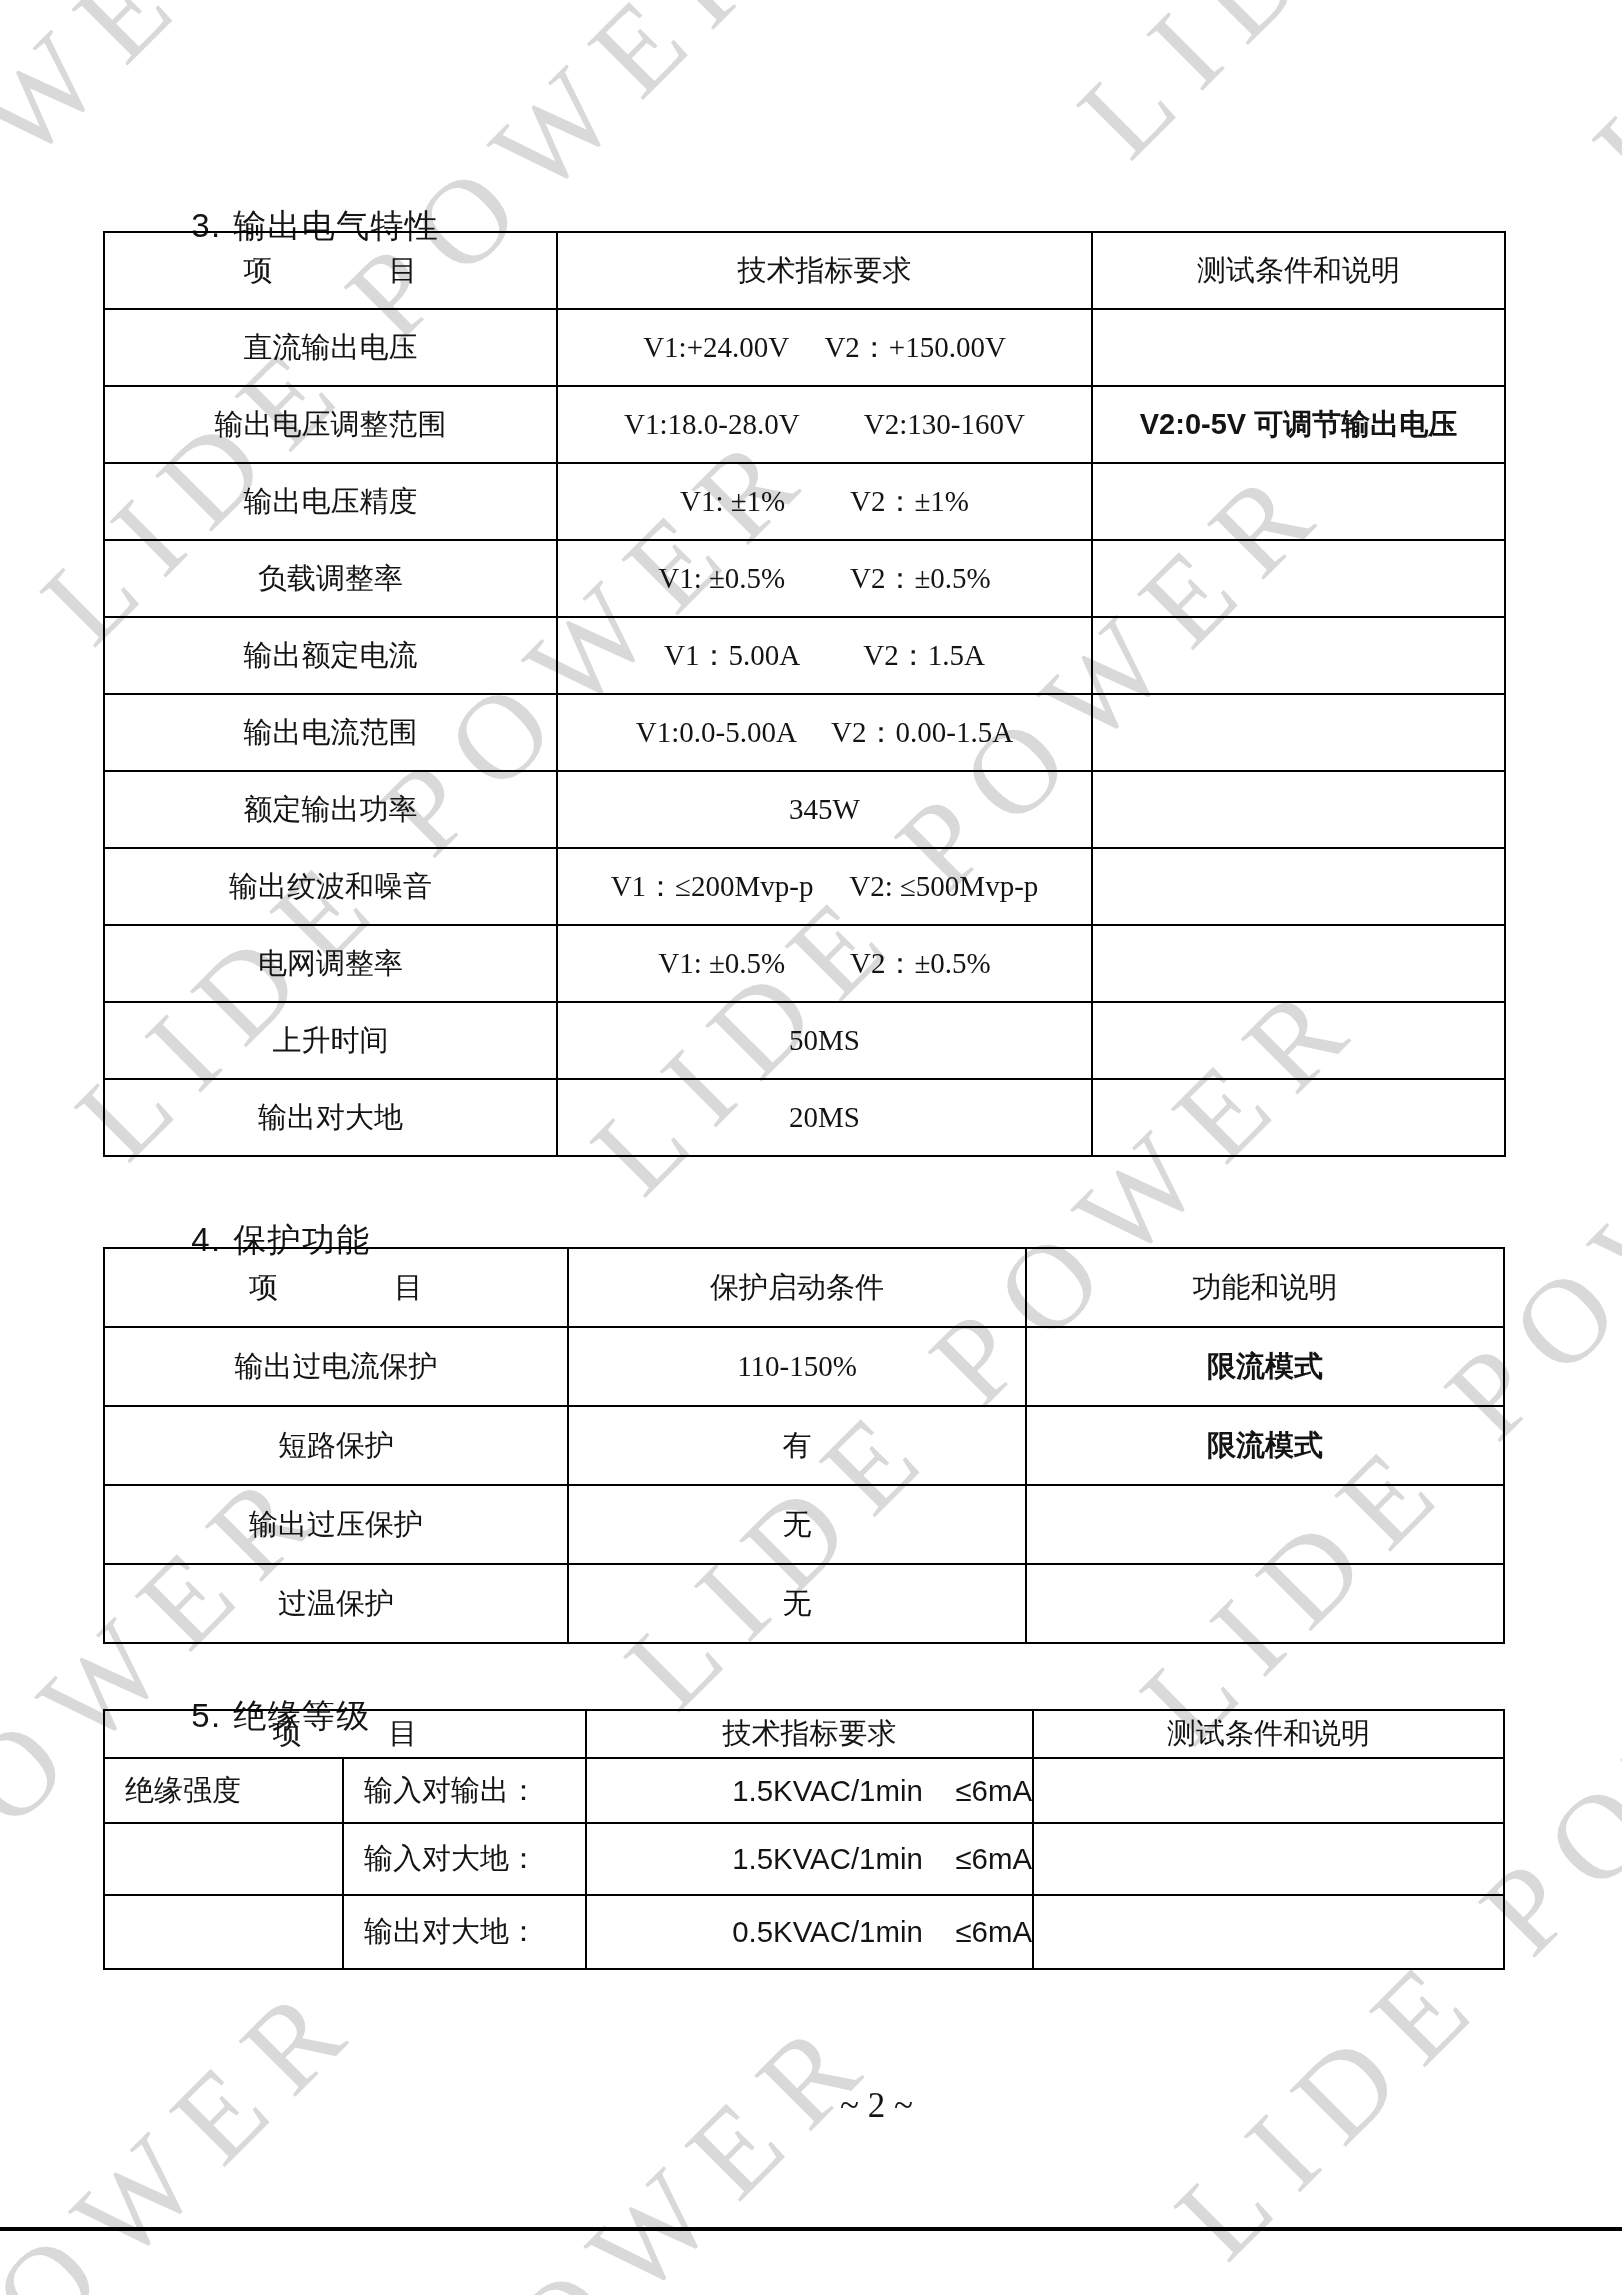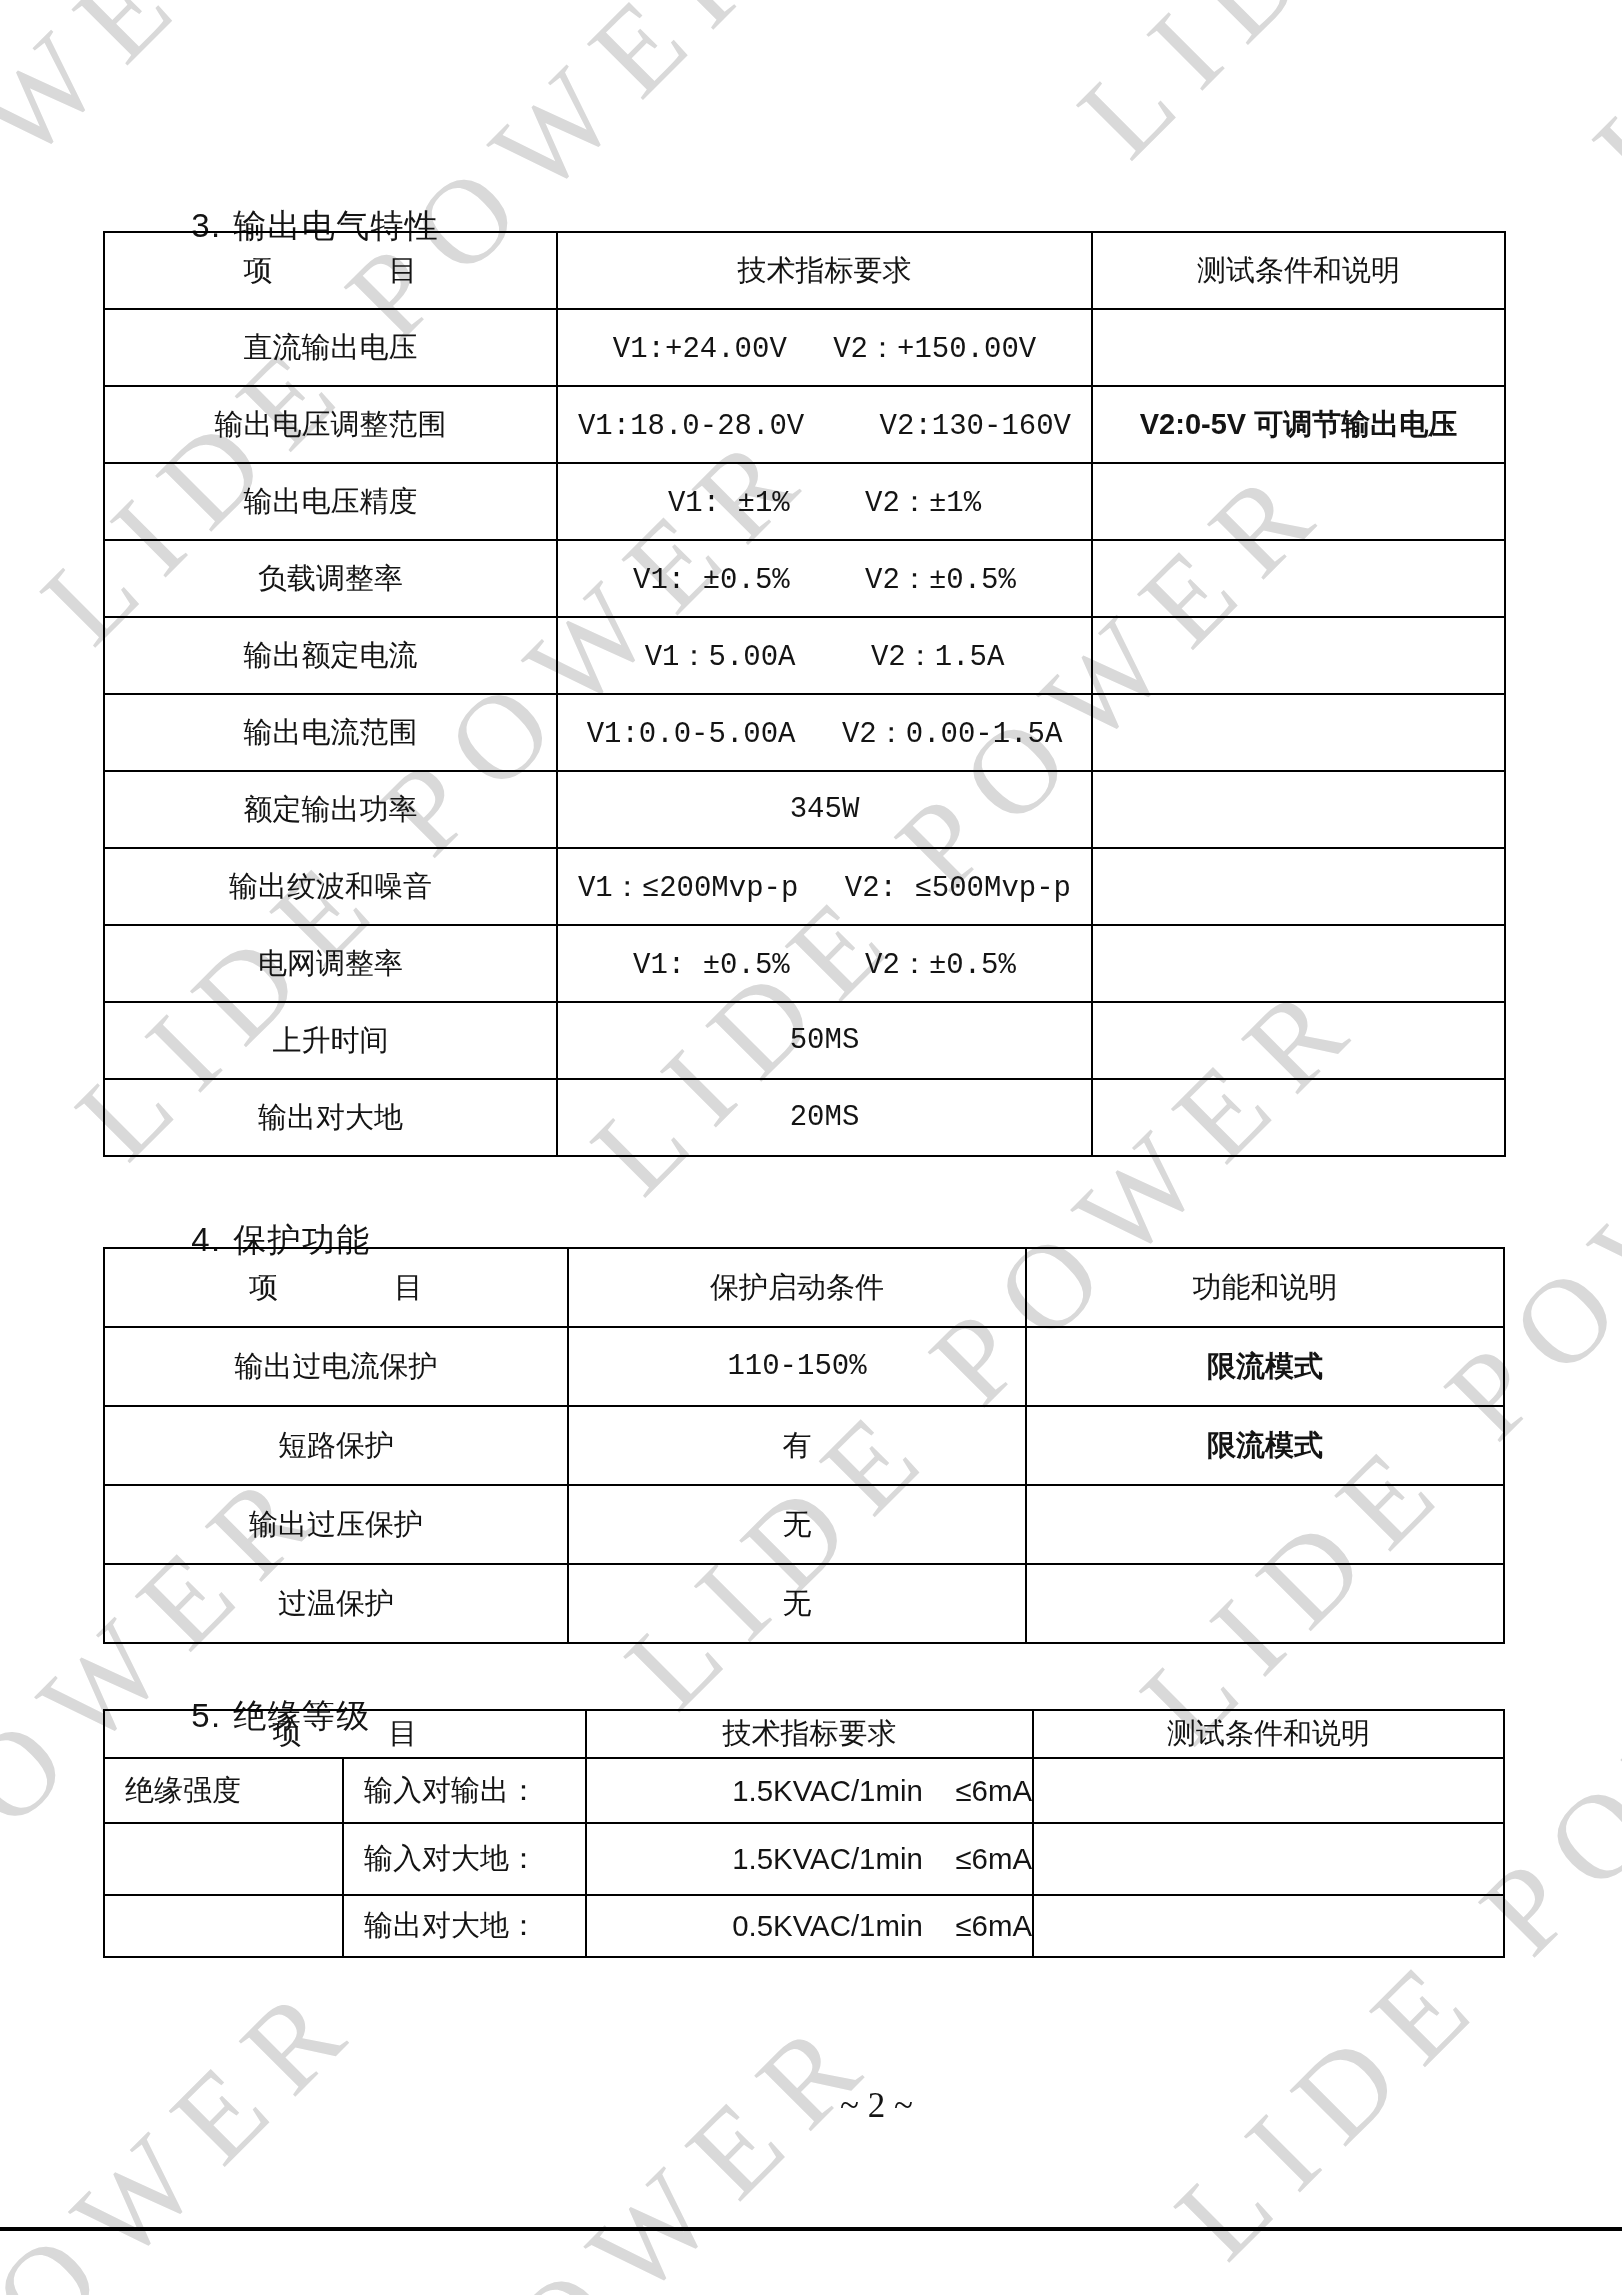--- a/index.html
+++ b/index.html
@@ -40,23 +40,23 @@
   table.tbl td {
     border:2px solid #000;
     text-align:center; vertical-align:middle;
     font-size:29px; white-space:pre; overflow:hidden;
   }
   .t1 tr { height:77px; }
   .t2 tr { height:79px; }
   .t3 tr.r0 { height:48px; }
   .t3 tr.r1 { height:65px; }
   .t3 tr.r2 { height:72px; }
-  .t3 tr.r3 { height:62px; }
+  .t3 tr.r3 { height:74px; }
   td.cn   { font-family:"Liberation Serif","DejaVu Serif",serif; }
-  td.sans { font-family:Liberation Mono, monospace; font-size:29.4px; }
+  td.sans { font-family:Liberation Serif, serif; font-size:29.4px; }
   td.strong {
     font-family:"Liberation Sans","DejaVu Sans",sans-serif;
     font-weight:700; font-size:29px;
   }
   .t3 td.left  { text-align:left; padding-left:20px; }
   .t3 td.vleft { text-align:right; padding-left:25px;
     font-family:"Liberation Sans","DejaVu Sans",sans-serif; font-size:29.4px; }
   
   .page-number {
     position:absolute; left:0; right:0; top:2086px;

